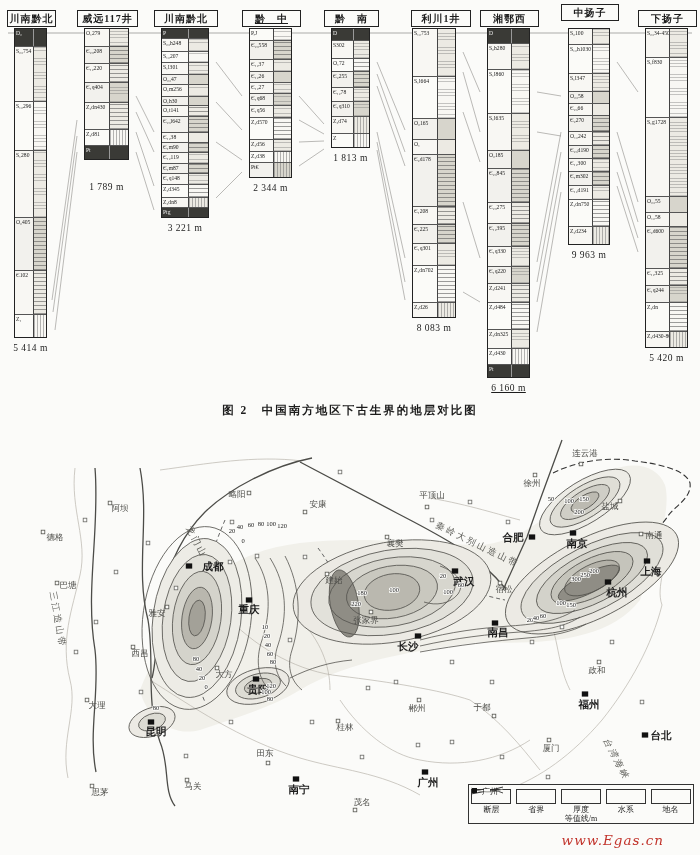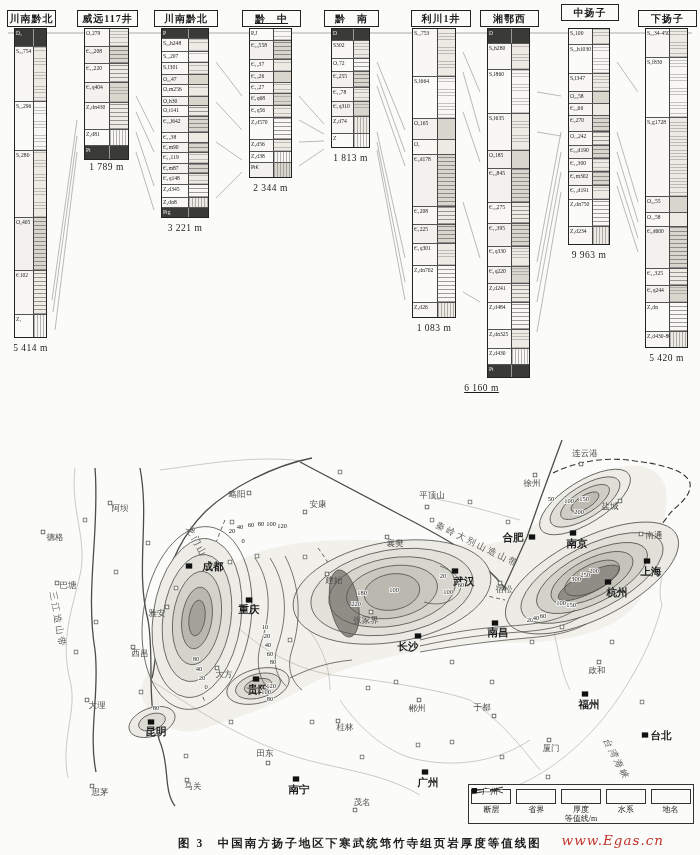--- a/index.html
+++ b/index.html
@@ -139,21 +139,21 @@
         </div>
         <div class="unit tone-white" style="flex-grow: 14;">
           <span class="lab">Z₂d81</span>
           <div class="lith pat-dots"></div>
         </div>
         <div class="unit tone-dark" style="flex-grow: 10;">
           <span class="lab">Pt</span>
           <div class="lith pat-none"></div>
         </div>
       </div>
-      <div class="depth" style="left: 67px; top: 162px; width: 79px;">1 789 m</div>
+      <div class="depth" style="left: 67px; top: 182px; width: 79px;">1 789 m</div>
       <div class="col-head" style="left: 154px; top: 10px; width: 62px;">川南黔北</div>
       <div class="col-body" style="left: 161px; top: 28px; width: 48px; height: 190px;">
         <div class="unit tone-dark" style="flex-grow: 8;">
           <span class="lab">P</span>
           <div class="lith pat-none"></div>
         </div>
         <div class="unit tone-light" style="flex-grow: 16;">
           <span class="lab">S₂₃h248</span>
           <div class="lith pat-lines"></div>
         </div>
@@ -339,21 +339,21 @@
         </div>
         <div class="unit tone-white" style="flex-grow: 40;">
           <span class="lab">Z₂dn702</span>
           <div class="lith pat-brick"></div>
         </div>
         <div class="unit tone-light" style="flex-grow: 10;">
           <span class="lab">Z₂d26</span>
           <div class="lith pat-dots"></div>
         </div>
       </div>
-      <div class="depth" style="left: 395px; top: 323px; width: 78px;">1 083 m</div>
+      <div class="depth" style="left: 395px; top: 323px; width: 78px;">8 083 m</div>
       <div class="col-head" style="left: 480px; top: 10px; width: 57px;">湘鄂西</div>
       <div class="col-body" style="left: 487px; top: 28px; width: 43px; height: 350px;">
         <div class="unit tone-dark" style="flex-grow: 10;">
           <span class="lab">D</span>
           <div class="lith pat-none"></div>
         </div>
         <div class="unit tone-light" style="flex-grow: 28;">
           <span class="lab">S₂h280</span>
           <div class="lith pat-lines"></div>
         </div>
@@ -403,21 +403,21 @@
         </div>
         <div class="unit tone-white" style="flex-grow: 12;">
           <span class="lab">Z₂d430</span>
           <div class="lith pat-dots"></div>
         </div>
         <div class="unit tone-dark" style="flex-grow: 8;">
           <span class="lab">Pt</span>
           <div class="lith pat-none"></div>
         </div>
       </div>
-      <div class="depth" style="left: 443px; top: 383px; width: 77px; text-decoration: underline;">6 160 m</div>
+      <div class="depth" style="left: 470px; top: 383px; width: 77px; text-decoration: underline;">6 160 m</div>
       <div class="col-head" style="left: 561px; top: 4px; width: 56px;">中扬子</div>
       <div class="col-body" style="left: 568px; top: 28px; width: 42px; height: 217px;">
         <div class="unit tone-light" style="flex-grow: 16;">
           <span class="lab">S₂100</span>
           <div class="lith pat-lines"></div>
         </div>
         <div class="unit tone-white" style="flex-grow: 40;">
           <span class="lab">S₁₂h1030</span>
           <div class="lith pat-lines"></div>
         </div>
@@ -505,20 +505,21 @@
           <span class="lab">Z₂dn</span>
           <div class="lith pat-brick"></div>
         </div>
         <div class="unit tone-light" style="flex-grow: 11;">
           <span class="lab">Z₂d430-800</span>
           <div class="lith pat-dots"></div>
         </div>
       </div>
       <div class="depth" style="left: 628px; top: 353px; width: 77px;">5 420 m</div>
     </div>
+  <div id="cap2" class="caption">图 2　中国南方地区下古生界的地层对比图</div>
 
   <svg id="map" width="700" height="855" viewBox="0 0 700 855">
 
     <path d="M140,690 C160,640 200,580 240,560 C290,535 360,538 470,545 C510,548 545,520 585,485 C620,458 655,460 665,485 C672,510 655,560 640,600 C610,640 545,645 480,642 C420,650 350,660 300,690 C270,708 235,718 200,730 C170,738 145,715 140,690 Z" fill="#f1f0ea" stroke="none"></path>
 
     <g stroke="#b9b5ac" stroke-width="0.7" fill="none">
       <path d="M75,468 C70,510 88,540 80,575 C72,610 60,640 70,680 C78,710 60,740 68,778"></path>
       <path d="M160,470 C205,464 255,455 302,461"></path>
       <path d="M150,680 C190,705 240,740 300,758 C340,770 380,772 420,795"></path>
       <path d="M230,620 C260,650 300,672 340,676 C390,682 440,690 470,700"></path>
@@ -832,15 +833,14 @@
         <div class="lg-box">
           <svg width="36" height="11" viewBox="0 0 36 11">
             <rect x="3" y="3" width="5" height="5" fill="#111"></rect>
             <text x="21" y="9" font-size="8" text-anchor="middle" fill="#222">广州</text>
           </svg>
         </div>
         <div class="lg-lab">地名</div>
       </div>
     </div>
 
-  <div id="cap3" class="caption">图 3　中国南方扬子地区下寒武统筇竹寺组页岩厚度等值线图</div>
   <div id="watermark">www.Egas.cn</div>
 </div>
 
 </body></html>

